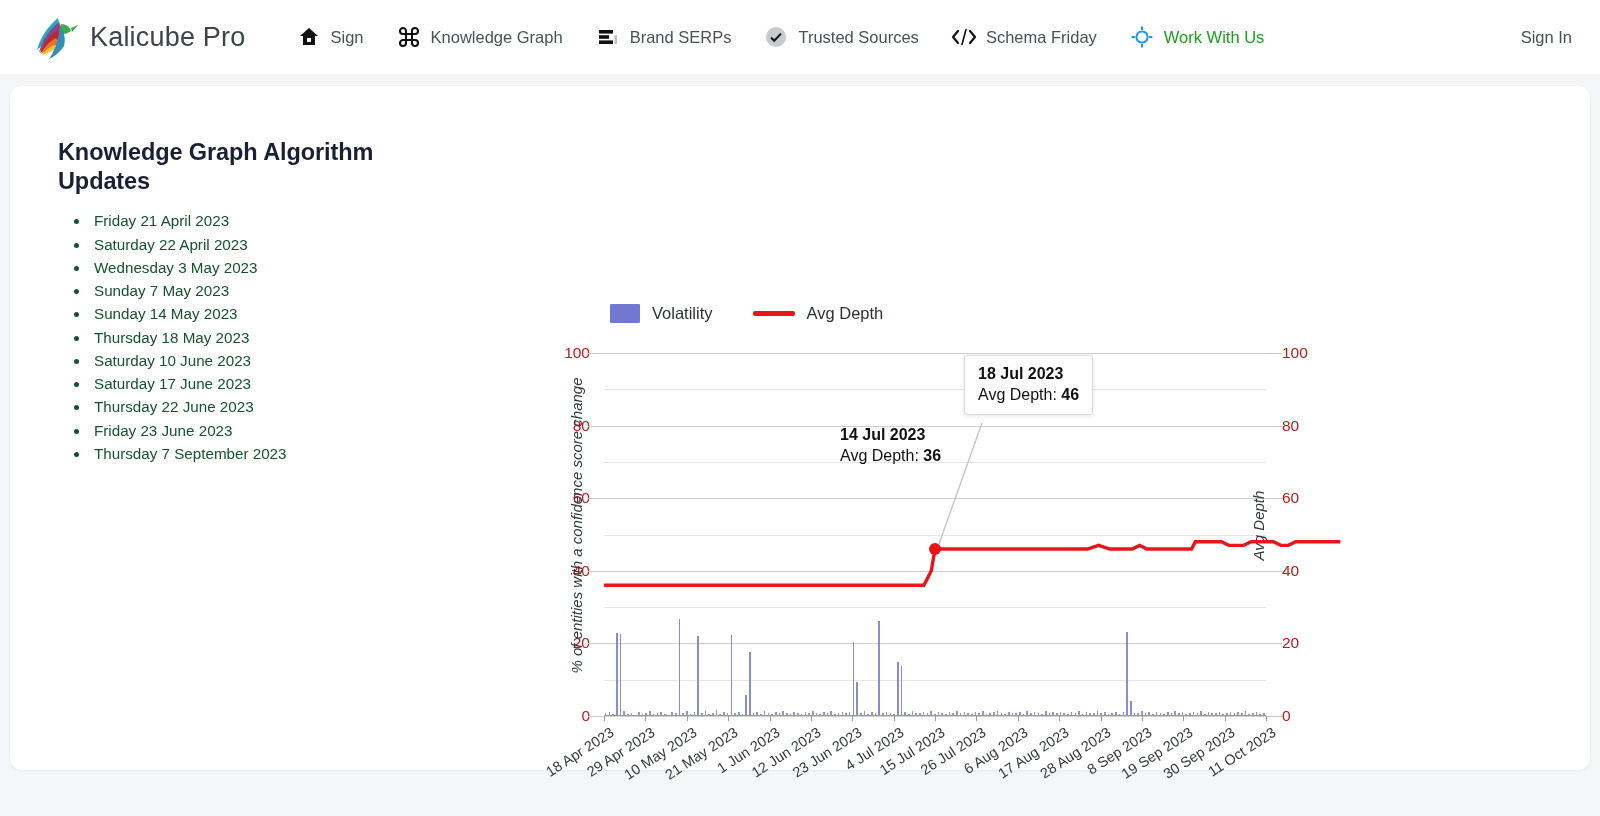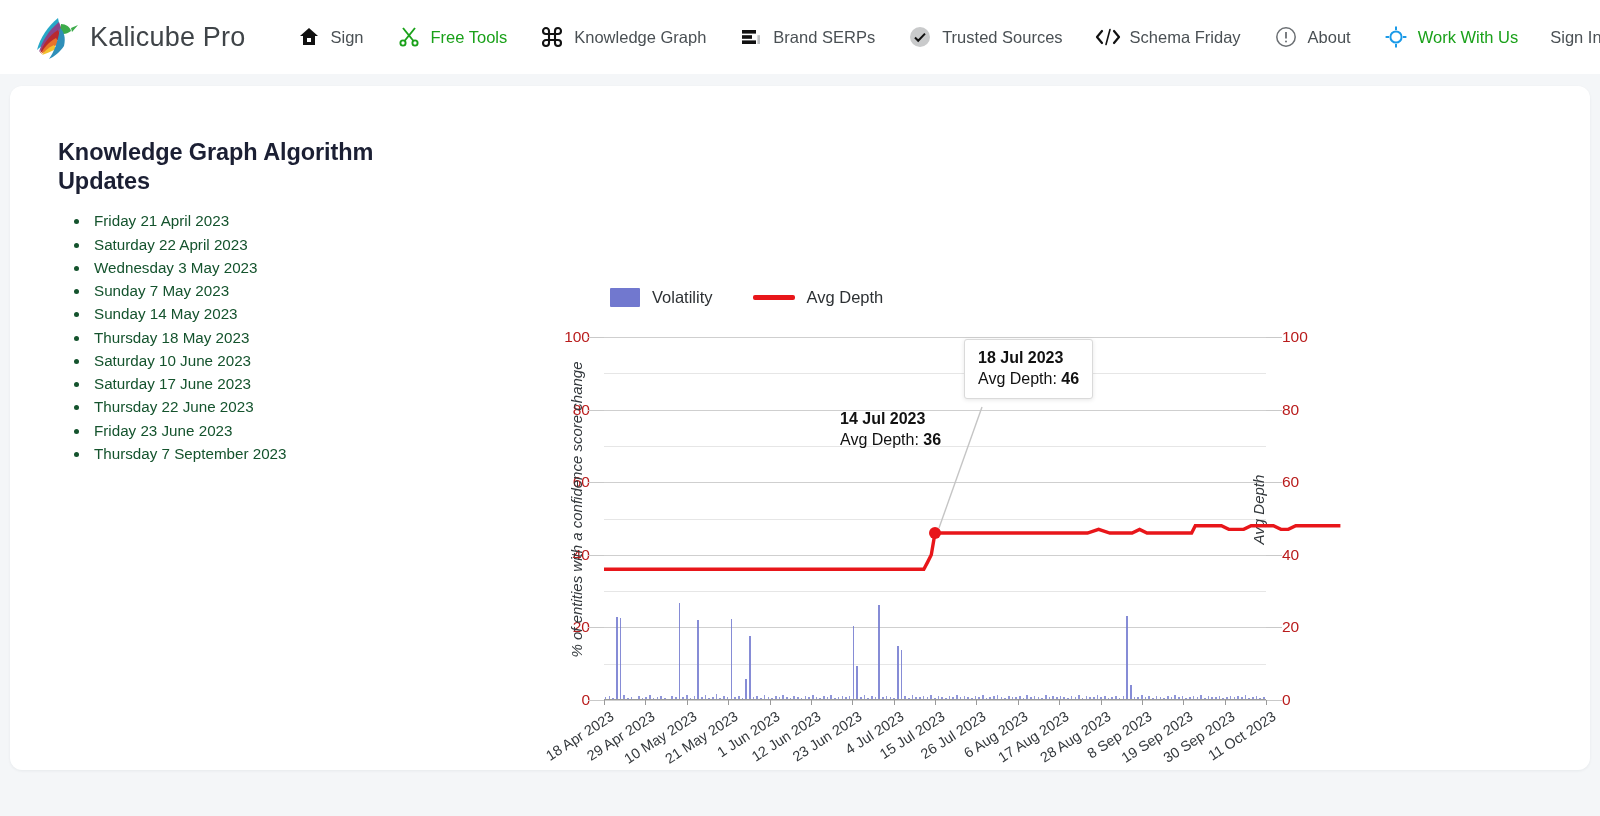--- a/index.html
+++ b/index.html
@@ -47,21 +47,21 @@
     font-size: 23.5px; font-weight: bold; color: #1b1f33;
     line-height: 1.22; letter-spacing: -.1px;
   }
   .update-list { margin-top: 14px; padding-left: 32px; }
   .update-list li {
     font-size: 15.2px; color: #14532d; line-height: 1.53;
     list-style: disc; padding-left: 4px;
   }
 
   
-  .chart-area { position: absolute; left: 460px; top: 106px; width: 1000px; height: 560px; }
+  .chart-area { position: absolute; left: 460px; top: 122px; width: 1000px; height: 560px; }
 
   .legend { position: absolute; left: 140px; top: 96px; display: flex; align-items: center; gap: 40px; }
   .legend-item { display: flex; align-items: center; gap: 12px; }
   .legend-swatch { width: 30px; height: 19px; border-radius: 1px; }
   .legend-line { width: 42px; height: 5px; border-radius: 2px; }
   .legend-label { font-size: 16.5px; color: #2d3134; }
 
   .plot {
     position: absolute; left: 134px; top: 145px;
     width: 662px; height: 363px;
@@ -136,31 +136,20 @@
     <div class="nav-item">
       <span class="nav-icon">
         <svg width="24" height="24" viewBox="0 0 24 24">
             <path d="M12 3 L3 11 h3 v9 h12 v-9 h3 Z" fill="#111"></path>
             <rect x="10" y="13" width="4" height="4" fill="#fff"></rect>
           </svg>
       </span>
       <span class="nav-label">Sign</span>
     </div>
 
-    <div class="nav-item green">
-      <span class="nav-icon">
-        <svg width="24" height="24" viewBox="0 0 24 24" stroke="#1aa11a" stroke-width="1.9" fill="none">
-          <circle cx="6" cy="18" r="2.6"></circle>
-            <circle cx="18" cy="18" r="2.6"></circle>
-          <line x1="7.5" y1="16" x2="18" y2="3"></line>
-            <line x1="16.5" y1="16" x2="6" y2="3"></line>
-        </svg>
-      </span>
-      <span class="nav-label">Free Tools</span>
-    </div>
 
     <div class="nav-item">
       <span class="nav-icon">
         <svg width="24" height="24" viewBox="0 0 24 24" stroke="#111" stroke-width="2.1" fill="none">
           <path d="M9 6 a3 3 0 1 0 -3 3 h12 a3 3 0 1 0 -3 -3 v12 a3 3 0 1 0 3 -3 H6 a3 3 0 1 0 3 3 Z"></path>
         </svg>
       </span>
       <span class="nav-label">Knowledge Graph</span>
     </div>
 
@@ -190,30 +179,20 @@
       <span class="nav-icon">
         <svg width="26" height="24" viewBox="0 0 26 24" stroke="#111" fill="none" stroke-width="2.2" stroke-linecap="round" stroke-linejoin="round">
           <polyline points="7,6 2,12 7,18"></polyline>
             <polyline points="19,6 24,12 19,18"></polyline>
           <line x1="15" y1="4.5" x2="11" y2="19.5" stroke-width="1.6"></line>
         </svg>
       </span>
       <span class="nav-label">Schema Friday</span>
     </div>
 
-    <div class="nav-item">
-      <span class="nav-icon">
-        <svg width="24" height="24" viewBox="0 0 24 24" stroke="#6b6f73" stroke-width="1.5" fill="none">
-          <circle cx="12" cy="12" r="9.2"></circle>
-          <line x1="12" y1="7" x2="12" y2="13.4" stroke-width="1.8"></line>
-          <circle cx="12" cy="16.6" r="1" fill="#6b6f73" stroke="none"></circle>
-        </svg>
-      </span>
-      <span class="nav-label">About</span>
-    </div>
 
     <div class="nav-item green">
       <span class="nav-icon">
         <svg width="24" height="24" viewBox="0 0 24 24" stroke="#1b9ae8" stroke-width="2" fill="none">
           <circle cx="12" cy="12" r="5.6"></circle>
           <line x1="12" y1="1.6" x2="12" y2="5"></line>
             <line x1="12" y1="19" x2="12" y2="22.4"></line>
           <line x1="1.6" y1="12" x2="5" y2="12"></line>
             <line x1="19" y1="12" x2="22.4" y2="12"></line>
         </svg>

